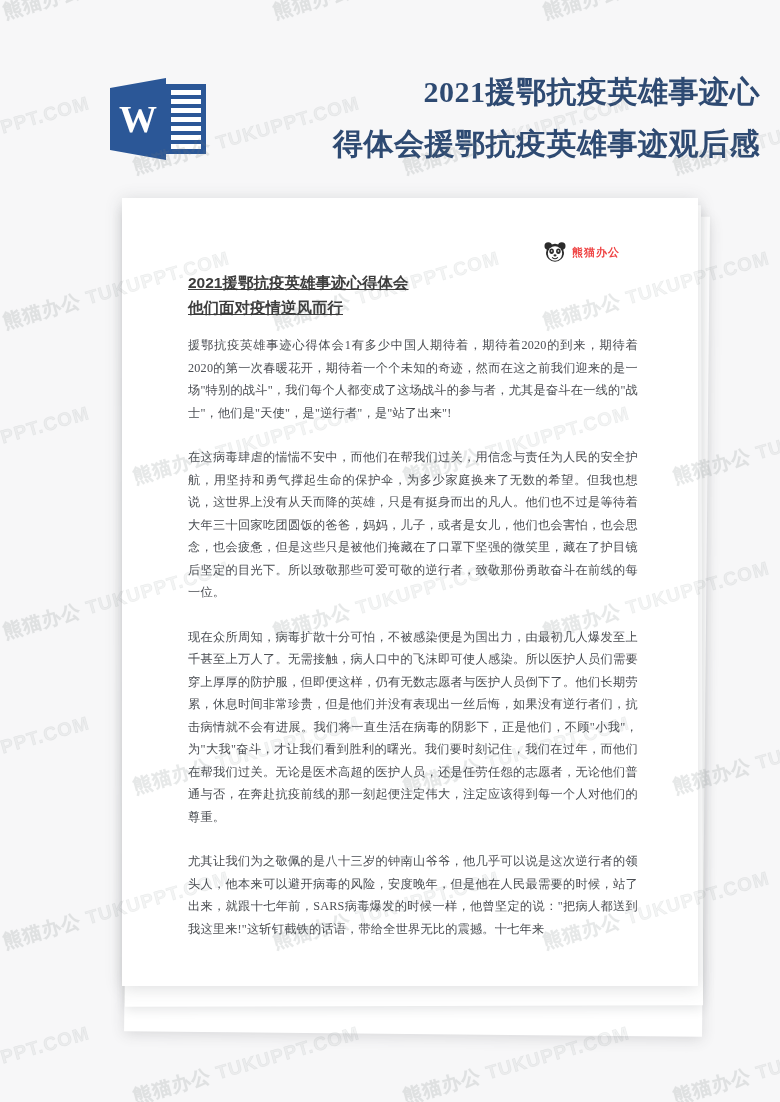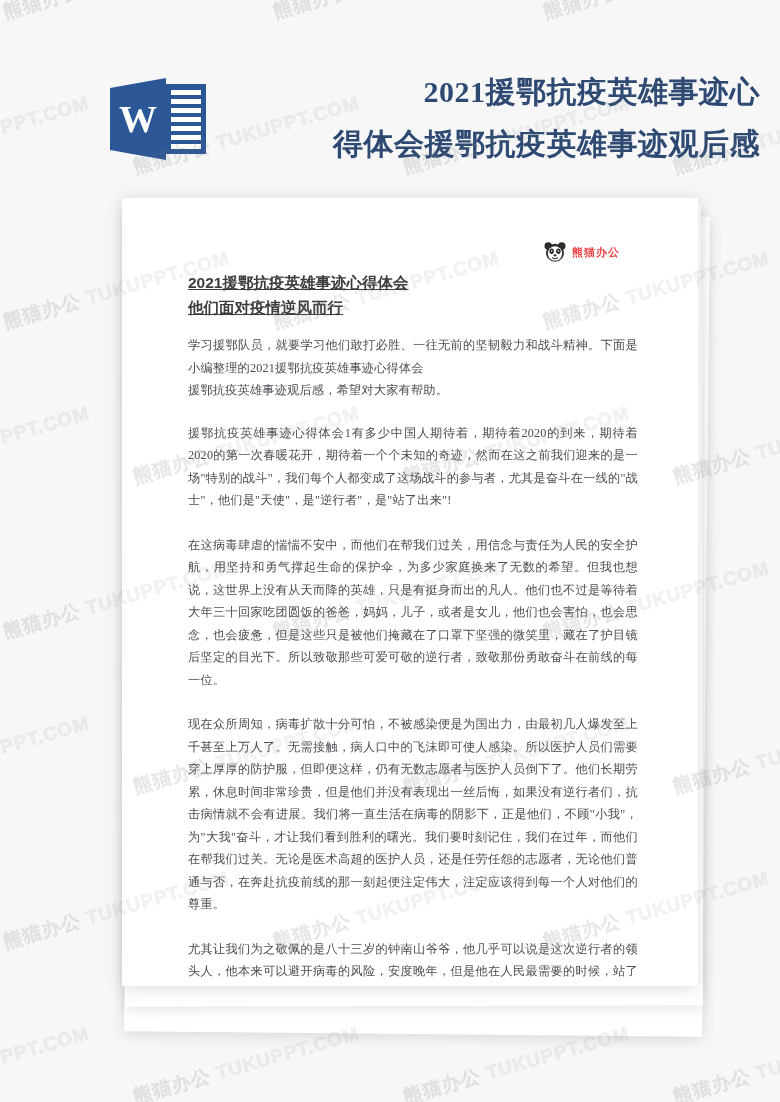--- a/index.html
+++ b/index.html
@@ -202,24 +202,20 @@
     <span class="brand-text">熊猫办公</span>
   </div>
 
   <div class="doc-body">
 
     <div class="doc-heading">
       <span class="ln">2021援鄂抗疫英雄事迹心得体会</span>
       <span class="ln">他们面对疫情逆风而行</span>
     </div>
 
-    <p class="para tight">
-      <span class="sub">学习援鄂队员，就要学习他们敢打必胜、一往无前的坚韧毅力和战斗精神。下面是小编整理的2021援鄂抗疫英雄事迹心得体会</span>
-      <span class="sub">援鄂抗疫英雄事迹观后感，希望对大家有帮助。</span>
-    </p>
 
     <p class="para">援鄂抗疫英雄事迹心得体会1有多少中国人期待着，期待着2020的到来，期待着2020的第一次春暖花开，期待着一个个未知的奇迹，然而在这之前我们迎来的是一场"特别的战斗"，我们每个人都变成了这场战斗的参与者，尤其是奋斗在一线的"战士"，他们是"天使"，是"逆行者"，是"站了出来"!</p>
 
     <p class="para">在这病毒肆虐的惴惴不安中，而他们在帮我们过关，用信念与责任为人民的安全护航，用坚持和勇气撑起生命的保护伞，为多少家庭换来了无数的希望。但我也想说，这世界上没有从天而降的英雄，只是有挺身而出的凡人。他们也不过是等待着大年三十回家吃团圆饭的爸爸，妈妈，儿子，或者是女儿，他们也会害怕，也会思念，也会疲惫，但是这些只是被他们掩藏在了口罩下坚强的微笑里，藏在了护目镜后坚定的目光下。所以致敬那些可爱可敬的逆行者，致敬那份勇敢奋斗在前线的每一位。</p>
 
     <p class="para">现在众所周知，病毒扩散十分可怕，不被感染便是为国出力，由最初几人爆发至上千甚至上万人了。无需接触，病人口中的飞沫即可使人感染。所以医护人员们需要穿上厚厚的防护服，但即便这样，仍有无数志愿者与医护人员倒下了。他们长期劳累，休息时间非常珍贵，但是他们并没有表现出一丝后悔，如果没有逆行者们，抗击病情就不会有进展。我们将一直生活在病毒的阴影下，正是他们，不顾"小我"，为"大我"奋斗，才让我们看到胜利的曙光。我们要时刻记住，我们在过年，而他们在帮我们过关。无论是医术高超的医护人员，还是任劳任怨的志愿者，无论他们普通与否，在奔赴抗疫前线的那一刻起便注定伟大，注定应该得到每一个人对他们的尊重。</p>
 
     <p class="para">尤其让我们为之敬佩的是八十三岁的钟南山爷爷，他几乎可以说是这次逆行者的领头人，他本来可以避开病毒的风险，安度晚年，但是他在人民最需要的时候，站了出来，就跟十七年前，SARS病毒爆发的时候一样，他曾坚定的说："把病人都送到我这里来!"这斩钉截铁的话语，带给全世界无比的震撼。十七年来</p>
 
   </div>

